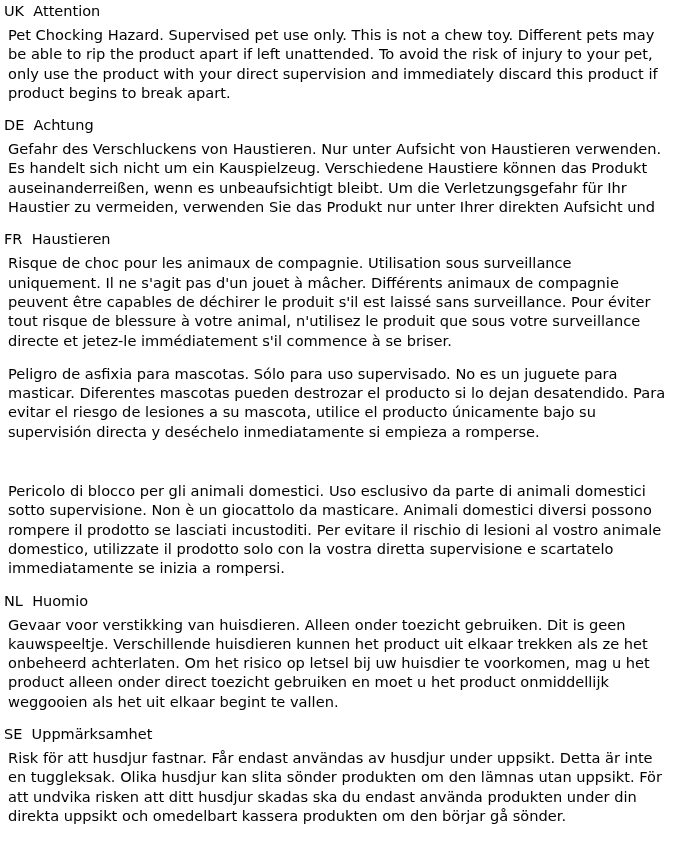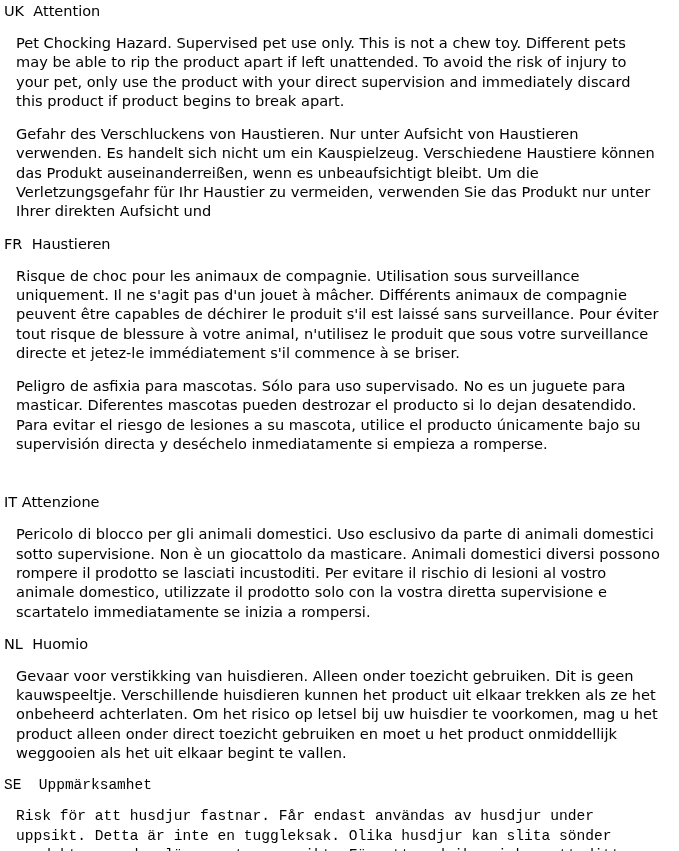--- a/index.html
+++ b/index.html
@@ -28,54 +28,53 @@
   .section-heading {
     font-size: 14.5px;
     line-height: 19px;
     font-weight: normal;
     margin: 0 0 1px 0;
     white-space: pre;
   }
   .section-body {
     font-size: 14.6px;
     line-height: 19.3px;
-    margin: 12px;
+    margin: 4px;
     text-align: left;
     word-spacing: 0px;
   }
   .section:last-child {
     margin-bottom: 0;
-    font-family: Liberation Mono, monospace;
   }
 </style>
 </head>
 <body>
 
 <div class="page">
 
   <div class="section">
     <p class="section-heading">UK  Attention</p>
     <p class="section-body">Pet Chocking Hazard. Supervised pet use only. This is not a chew toy.  Different pets may be able to rip the product apart if left unattended. To avoid the risk of injury to your pet, only use the product with your direct supervision and immediately discard this product if product begins to break apart.</p>
   </div>
 
   <div class="section">
+    <p class="section-heading">DE  Achtung</p>
     <p class="section-body">Gefahr des Verschluckens von Haustieren. Nur unter Aufsicht von Haustieren verwenden. Es handelt sich nicht um ein Kauspielzeug.  Verschiedene Haustiere können das Produkt auseinanderreißen, wenn es unbeaufsichtigt bleibt. Um die Verletzungsgefahr für Ihr Haustier zu vermeiden, verwenden Sie das Produkt nur unter Ihrer direkten Aufsicht und</p>
   </div>
 
   <div class="section">
     <p class="section-heading">FR  Haustieren</p>
     <p class="section-body">Risque de choc pour les animaux de compagnie. Utilisation sous surveillance uniquement. Il ne s'agit pas d'un jouet à mâcher.  Différents animaux de compagnie peuvent être capables de déchirer le produit s'il est laissé sans surveillance. Pour éviter tout risque de blessure à votre animal, n'utilisez le produit que sous votre surveillance directe et jetez-le immédiatement s'il commence à se briser.</p>
   </div>
 
   <div class="section gap-extra">
     <p class="section-body">Peligro de asfixia para mascotas. Sólo para uso supervisado. No es un juguete para masticar.  Diferentes mascotas pueden destrozar el producto si lo dejan desatendido. Para evitar el riesgo de lesiones a su mascota, utilice el producto únicamente bajo su supervisión directa y deséchelo inmediatamente si empieza a romperse.</p>
   </div>
 
   <div class="section">
-    <p class="section-heading">IT Attenzione</p>
     <p class="section-body">Pericolo di blocco per gli animali domestici. Uso esclusivo da parte di animali domestici sotto supervisione. Non è un giocattolo da masticare.  Animali domestici diversi possono rompere il prodotto se lasciati incustoditi. Per evitare il rischio di lesioni al vostro animale domestico, utilizzate il prodotto solo con la vostra diretta supervisione e scartatelo immediatamente se inizia a rompersi.</p>
   </div>
 
   <div class="section">
     <p class="section-heading">NL  Huomio</p>
     <p class="section-body">Gevaar voor verstikking van huisdieren. Alleen onder toezicht gebruiken. Dit is geen kauwspeeltje.  Verschillende huisdieren kunnen het product uit elkaar trekken als ze het onbeheerd achterlaten. Om het risico op letsel bij uw huisdier te voorkomen, mag u het product alleen onder direct toezicht gebruiken en moet u het product onmiddellijk weggooien als het uit elkaar begint te vallen.</p>
   </div>
 
   <div class="section">
     <p class="section-heading">SE  Uppmärksamhet</p>

